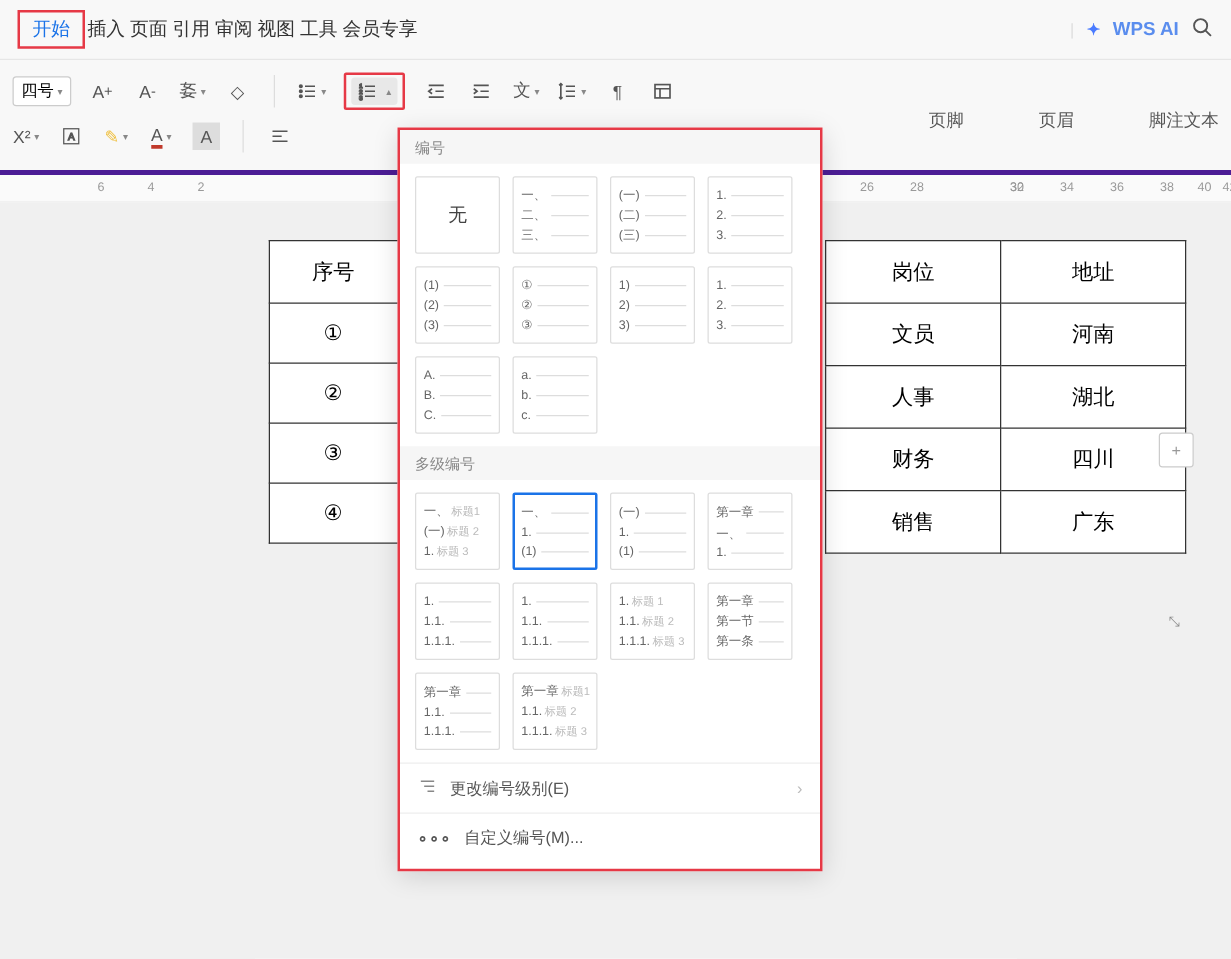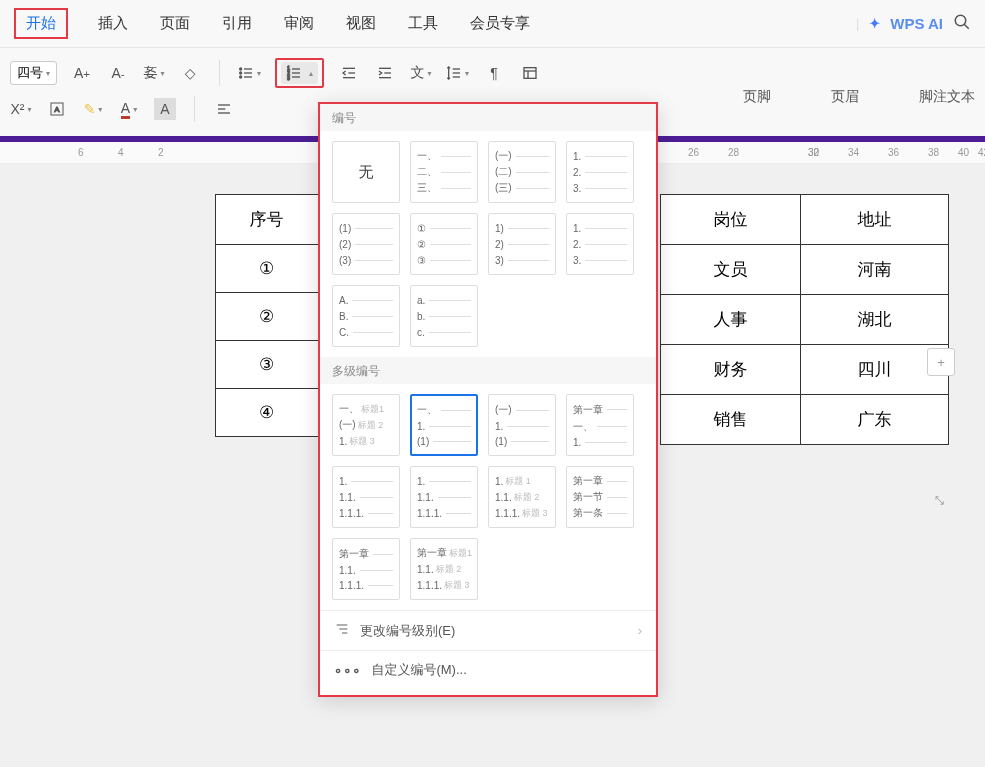--- a/index.html
+++ b/index.html
@@ -11,21 +11,20 @@
       height: 767px;
       overflow: hidden;
       position: relative;
     }
     
     
     .menubar {
       display: flex;
       align-items: center;
       padding: 8px 14px;
-      gap: 28px;
       border-bottom: 1px solid #e6e6e6;
       position: relative;
       background: #f8f8f8;
     }
     .menu-item {
       font-size: 15px;
       color: #333;
       cursor: pointer;
       padding: 4px 2px;
     }
@@ -40,21 +39,21 @@
       align-items: center;
       gap: 10px;
     }
     .ai-logo { color: #5a8dee; font-weight: bold; font-size: 15px; }
     .search-icon-svg { width: 18px; height: 18px; stroke: #555; fill: none; stroke-width: 2; }
     
     
     .toolbar {
       padding: 6px 10px 10px 10px;
       background: #f8f8f8;
-      border-bottom: 6px solid #4c1d95;
+      border-bottom: 4px solid #4c1d95;
       position: relative;
     }
     .toolbar-row {
       display: flex;
       align-items: center;
       gap: 14px;
       padding: 4px 0;
     }
     .tool-btn {
       display: inline-flex;

